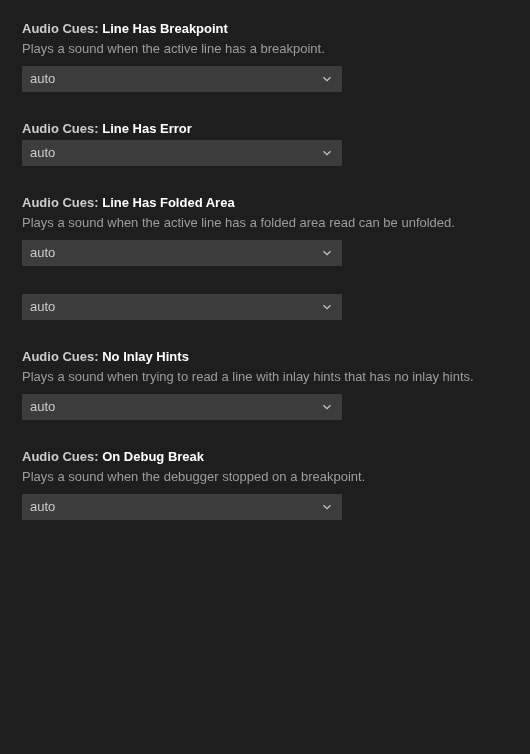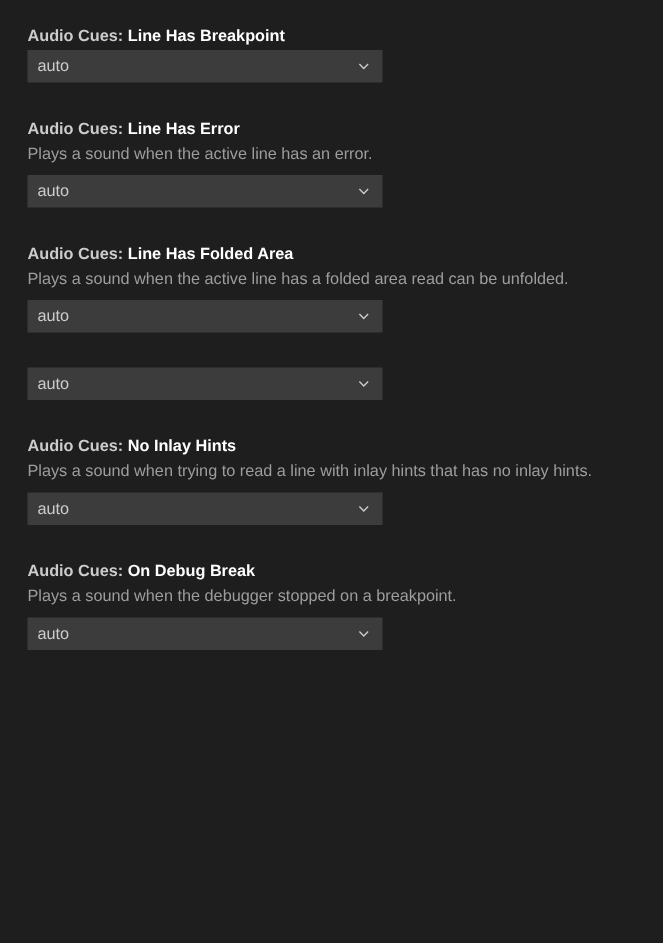--- a/index.html
+++ b/index.html
@@ -31,21 +31,21 @@
     font-weight: 700;
   }
   .setting-description {
     font-size: 13px;
     line-height: 18px;
     color: #9d9d9d;
     margin-bottom: 8px;
   }
   .select-wrapper {
     position: relative;
-    width: 284px;
+    width: 320px;
   }
   .select-box {
     background: #3c3c3c;
     color: #cccccc;
     font-size: 13px;
     line-height: 18px;
     height: 26px;
     box-sizing: border-box;
     padding: 4px 28px 4px 8px;
     border: none;
@@ -75,36 +75,36 @@
 </head>
 <body>
 
 <div class="settings-list">
 
   <div class="setting-item">
     <div class="setting-title">
       <span class="category">Audio Cues:</span>
       <span class="name">Line Has Breakpoint</span>
     </div>
+    <div class="setting-description">Plays a sound when the active line has a breakpoint.</div>
     <div class="select-wrapper">
       <div class="select-box">auto</div>
       <span class="chevron">
         <svg viewBox="0 0 16 16">
             <polyline points="4 6 8 10 12 6"></polyline>
           </svg>
       </span>
     </div>
   </div>
 
   <div class="setting-item">
     <div class="setting-title">
       <span class="category">Audio Cues:</span>
       <span class="name">Line Has Error</span>
     </div>
-    <div class="setting-description">Plays a sound when the active line has an error.</div>
     <div class="select-wrapper">
       <div class="select-box">auto</div>
       <span class="chevron">
         <svg viewBox="0 0 16 16">
             <polyline points="4 6 8 10 12 6"></polyline>
           </svg>
       </span>
     </div>
   </div>
 

